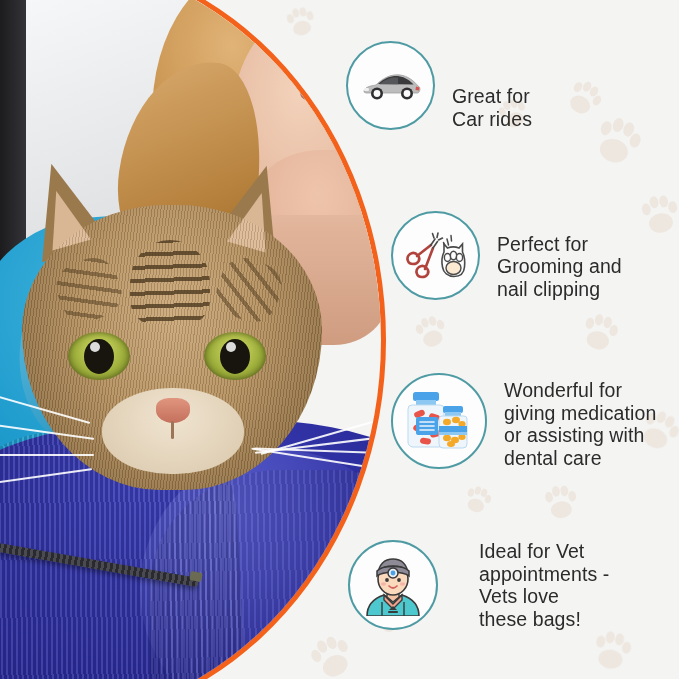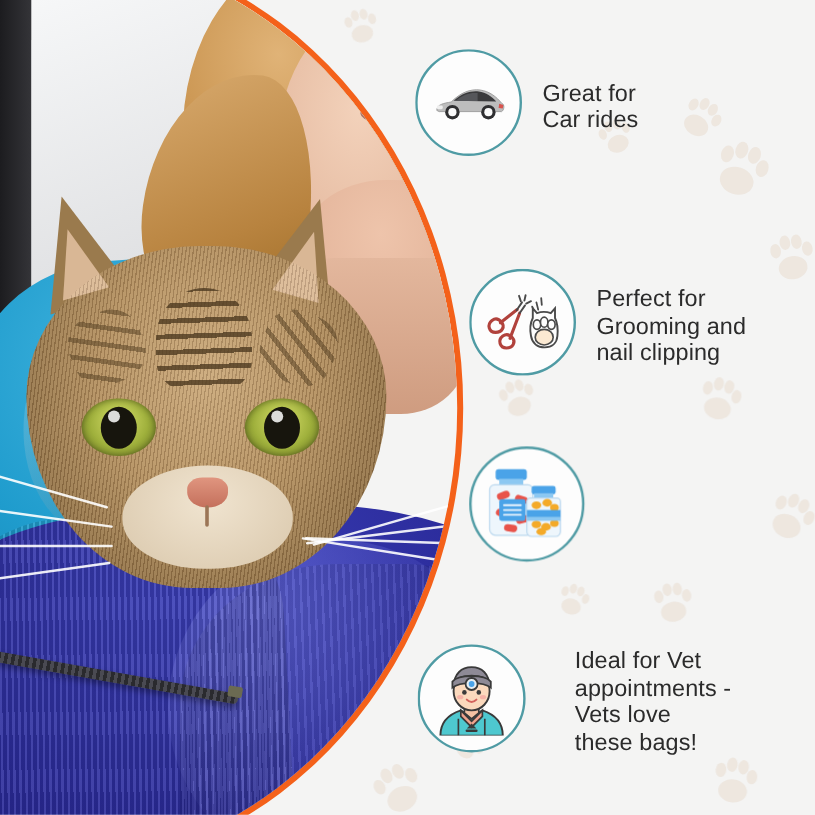--- a/index.html
+++ b/index.html
@@ -105,35 +105,35 @@
   .pupil{position:absolute;top:7px;left:16px;width:30px;height:35px;border-radius:50%;background:#17150d;}
   .glint{position:absolute;top:10px;left:22px;width:10px;height:10px;border-radius:50%;background:rgba(255,255,255,.85);}
   .muzzle{position:absolute;left:92px;top:218px;width:142px;height:86px;border-radius:50% 50% 48% 48%;
     background:radial-gradient(ellipse at 50% 35%,#f0e4d0,#d9c7ab);}
   .nose{position:absolute;left:146px;top:228px;width:34px;height:25px;border-radius:45% 45% 60% 60%;
     background:linear-gradient(180deg,#e0957f,#c4705c);}
   .nose-line{position:absolute;left:161px;top:251px;width:3px;height:18px;background:#9b7556;border-radius:2px;}
   .whisker{position:absolute;height:2px;background:rgba(255,255,255,.9);border-radius:2px;transform-origin:right center;}
 
   
-  .feature{position:absolute;display:flex;align-items:center;}
+  .feature{position:absolute;display:flex;align-items:flex-end;}
   .icon-circle{
     width:89px;height:89px;border-radius:50%;
     border:2px solid #4f9ba4;background:#fdfdfd;
     display:flex;align-items:center;justify-content:center;
     flex:0 0 89px;box-sizing:border-box;
   }
   .feature-text{
     margin-left:17px;margin-top:7px;
     font-size:19.5px;line-height:22.5px;
     color:#2b2b2b;font-weight:400;
     letter-spacing:.1px;white-space:pre-line;
   }
   #f0{left:346px;top:41px;}
-  #f1{left:391px;top:224px;}
+  #f1{left:391px;top:211px;}
   #f2{left:391px;top:372px;}
   #f3{left:348px;top:533px;gap:24px;}
   #f2 .icon-circle{width:96px;height:96px;flex-basis:96px;}
   #f3 .icon-circle{width:90px;height:90px;flex-basis:90px;}
 </style>
 </head>
 <body>
 
 <div id="stage">
 
@@ -378,20 +378,24 @@
           <ellipse cx="55" cy="34" rx="3.6" ry="3"></ellipse>
             <ellipse cx="40" cy="48" rx="4" ry="3.2"></ellipse>
           <ellipse cx="48" cy="50" rx="4" ry="3.2"></ellipse>
             <ellipse cx="55" cy="47" rx="3.6" ry="3"></ellipse>
           <ellipse cx="44" cy="54" rx="4" ry="3"></ellipse>
         </g>
         <rect x="32" y="36" width="28" height="6" fill="#4aa3e8"></rect>
         <rect x="32" y="42" width="28" height="3" fill="#8cc8f2"></rect>
       </svg>
     </div>
+    <div class="feature-text">Wonderful for
+giving medication
+or assisting with
+dental care</div>
   </div>
 
   <div class="feature" id="f3">
     <div class="icon-circle">
       <svg width="62" height="62" viewBox="0 0 62 62">
 
         <path d="M5 62 C5 50 13 44 22 41 L31 47 L40 41 C49 44 57 50 57 62 Z" fill="#4ec8cf" stroke="#3a3a3a" stroke-width="1.6"></path>
         <path d="M22 41 L31 50 L40 41 L40 46 L31 55 L22 46 Z" fill="#f0a28d" stroke="#3a3a3a" stroke-width="1.4"></path>
         <path d="M20 48 L20 62 M42 48 L42 62" stroke="#3a3a3a" stroke-width="1.4" fill="none"></path>
         <path d="M27 56 h8 l-4 -4 z" fill="#3a3a3a"></path>

